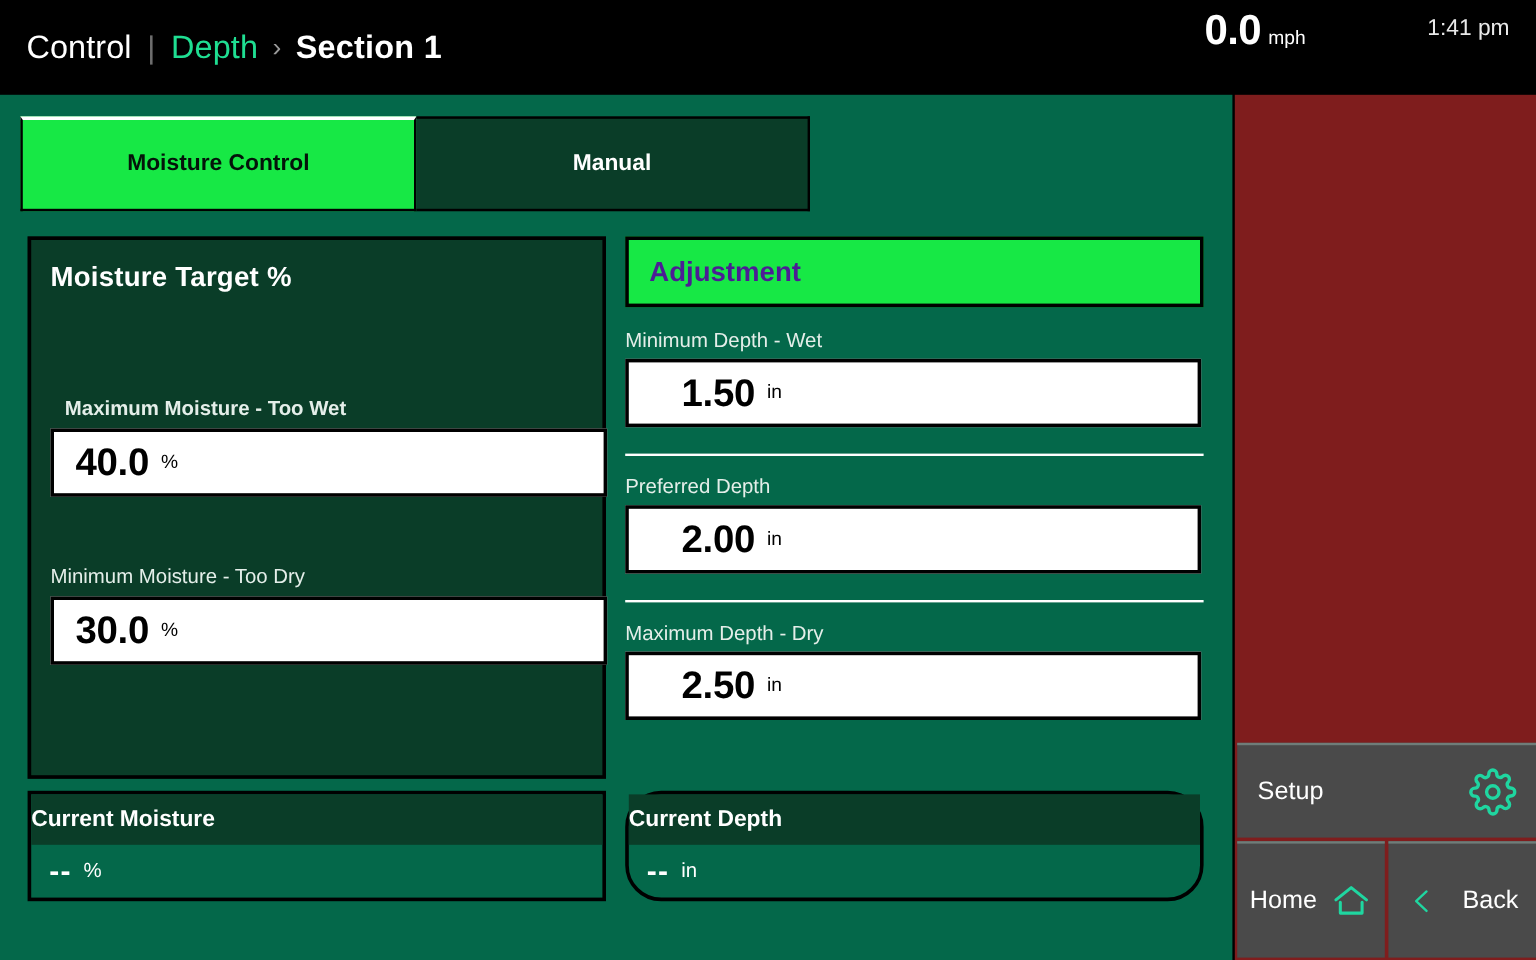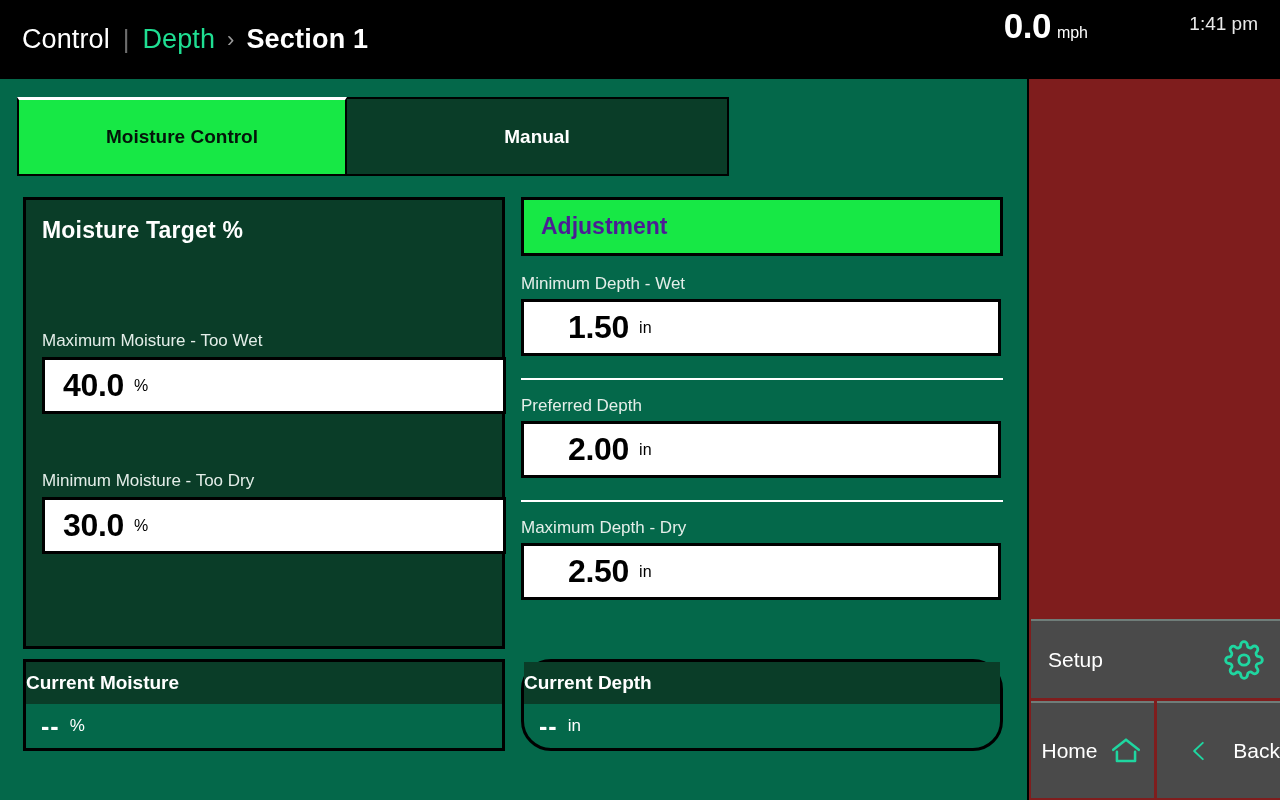--- a/index.html
+++ b/index.html
@@ -35,21 +35,21 @@
 
   
   .tabs { position: absolute; left: 17px; top: 18px; width: 992px; height: 79px; display: flex; }
   .tab {
     flex: 0 0 auto; height: 79px; border: 2px solid #000;
     display: flex; align-items: center; justify-content: center;
     font-size: 19px; font-weight: 700; color: #ffffff; background: #0a3d28;
   }
   .tab.t1 { width: 330px; }
   .tab.t2 { width: 331px; border-left: none; }
-  .tab.t3 { width: 382px; border-left: none; }
+  .tab.t3 { width: 328px; border-left: none; }
   .tab.active { background: #17e845; color: #04140a; border-top: 3px solid #ffffff; }
 
   
   .panels { position: absolute; left: 0; top: 0; width: 1027px; height: 721px; }
 
   .card-left {
     position: absolute; left: 23px; top: 118px; width: 482px; height: 452px;
     background: #0a3d28; border: 3px solid #000;
   }
   .card-title {
@@ -60,21 +60,21 @@
     font-size: 17px; color: #e4eee9; padding-left: 16px;
   }
   .value-box {
     background: #ffffff; border: 3px solid #000;
     height: 57px; display: flex; align-items: center;
     margin: 5px 0 0 16px; width: 464px;
   }
   .value-num { font-size: 32px; font-weight: 700; color: #000; padding-left: 18px; letter-spacing: -.3px; }
   .value-unit { font-size: 16px; color: #000; margin-left: 10px; }
 
-  .lf1 { position: absolute; left: 0; top: 131px; }
+  .lf1 { position: absolute; left: 12px; top: 131px; font-weight: bold; }
   .lb1 { position: absolute; left: 0; top: 152px; }
   .lf2 { position: absolute; left: 0; top: 271px; }
   .lb2 { position: absolute; left: 0; top: 292px; }
 
   .card-right {
     position: absolute; left: 521px; top: 118px; width: 482px; height: 452px;
   }
   .adj-header {
     background: #17e845; border: 3px solid #000; height: 59px;
     display: flex; align-items: center;
@@ -115,21 +115,21 @@
     padding: 0 16px 0 17px;
   }
   .btn-home {
     position: absolute; left: 2px; top: 622px; width: 123px; height: 97px;
     background: #4a4a4a; border-top: 2px solid #6f7d79;
     display: flex; align-items: center; justify-content: center; gap: 10px;
   }
   .btn-back {
     position: absolute; left: 128px; top: 622px; width: 123px; height: 97px;
     background: #4a4a4a; border-top: 2px solid #6f7d79;
-    display: flex; align-items: center; justify-content: flex-end; gap: 21px;
+    display: flex; align-items: center; justify-content: center; gap: 21px;
   }
   .btn-label { font-size: 21px; color: #ffffff; font-weight: 400; }
   .icon { display: inline-flex; align-items: center; justify-content: center; }
 </style>
 </head>
 <body>
 
 <div class="screen">
 
   <div class="topbar">

